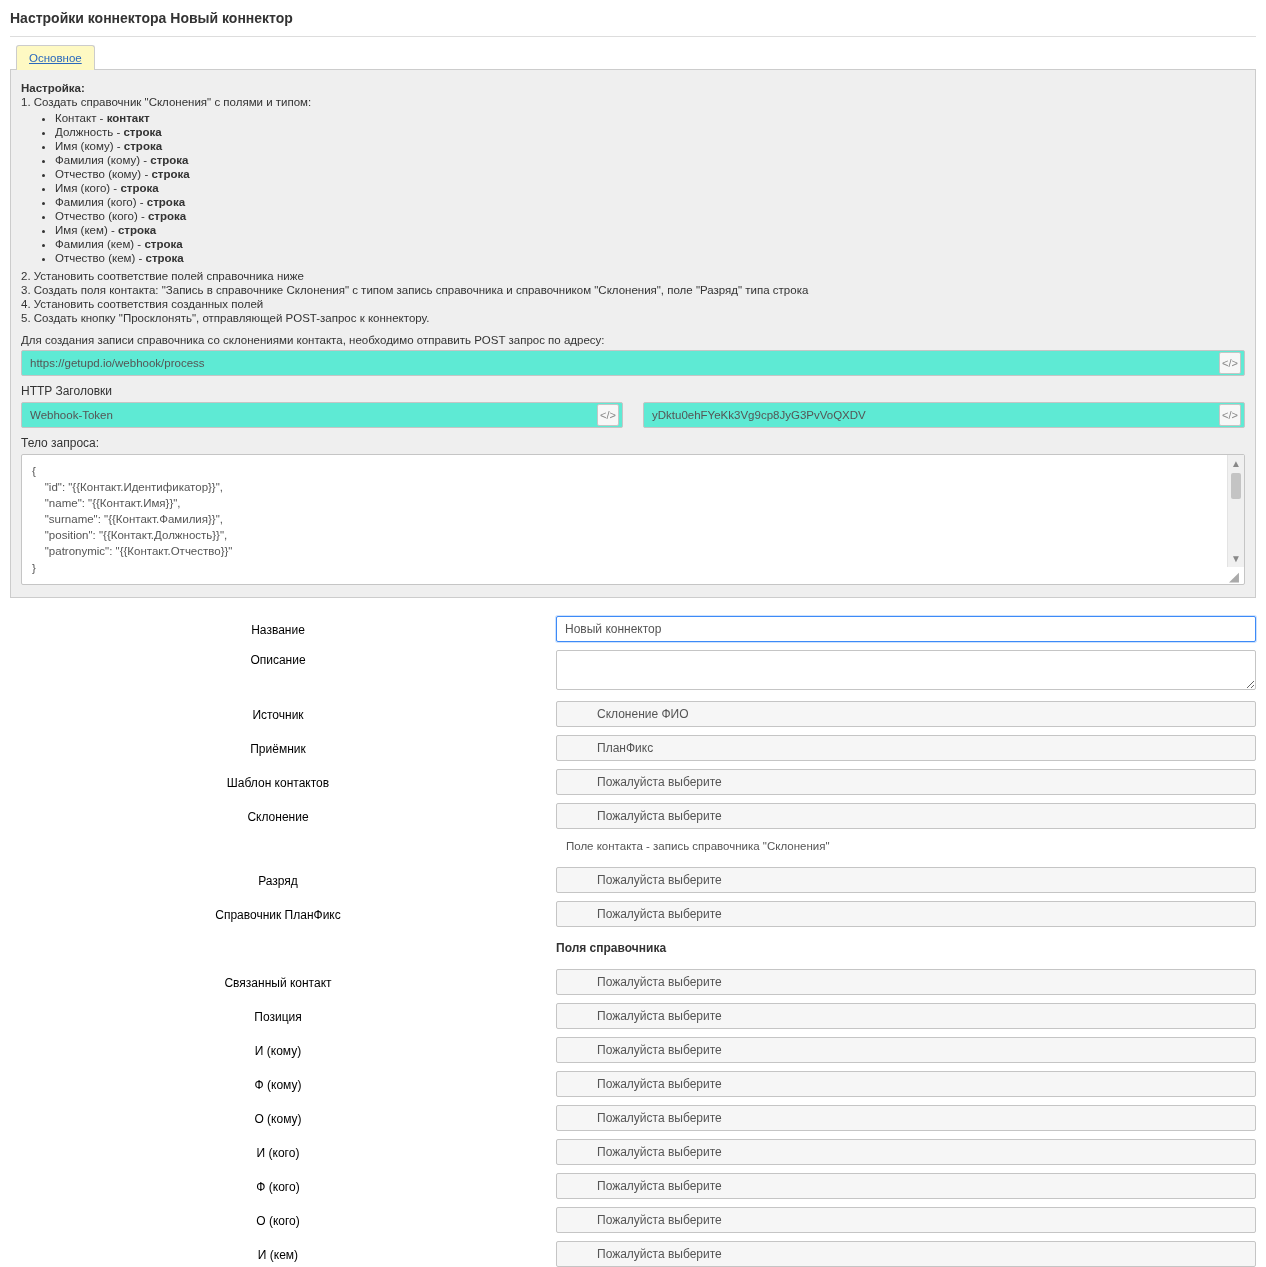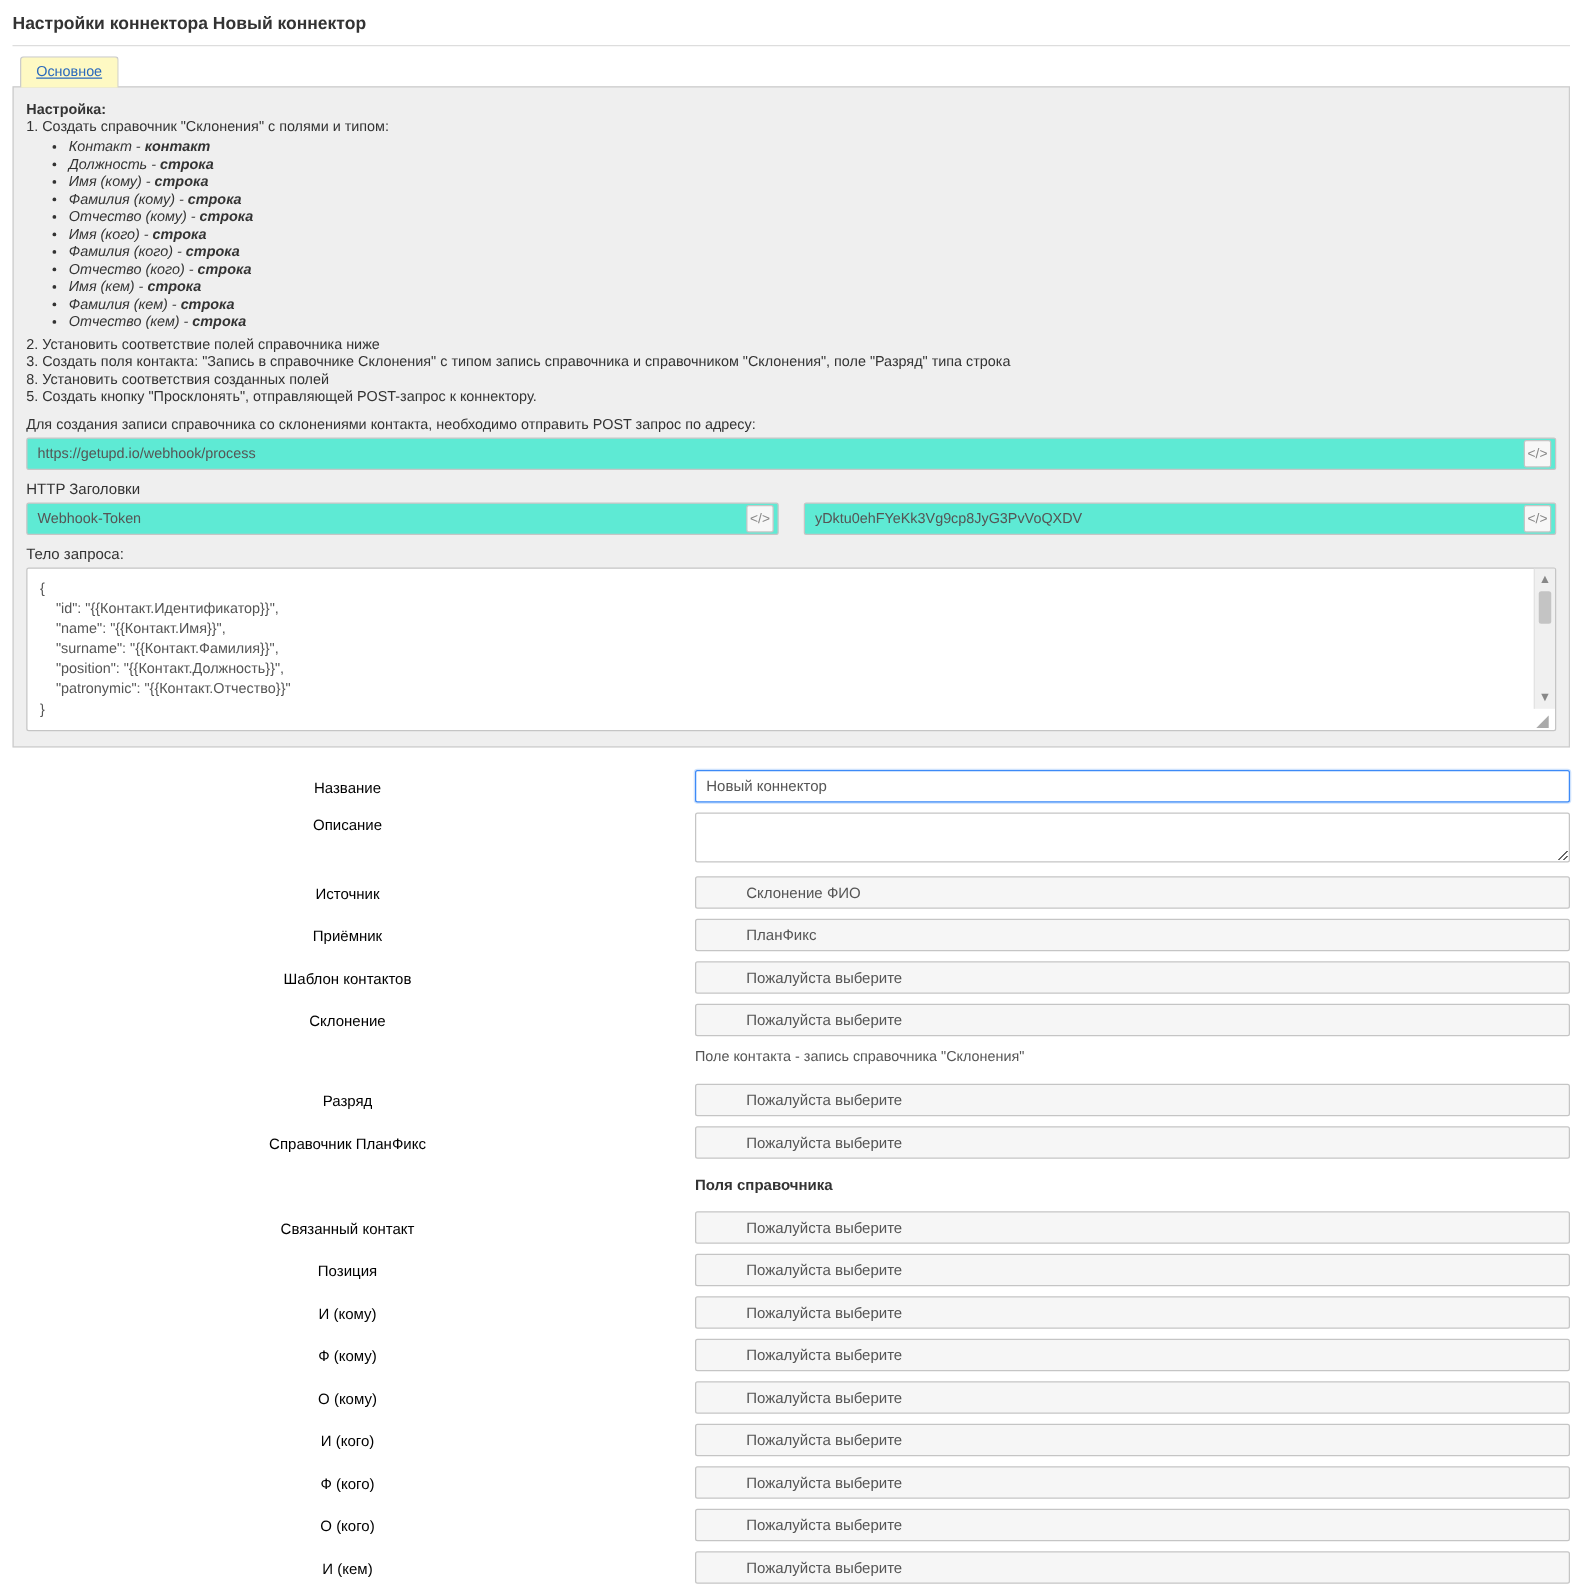--- a/index.html
+++ b/index.html
@@ -7,21 +7,21 @@
   .page { width: 1266px; padding: 6px 10px 20px 10px; }
   .page-title { font-size: 14px; font-weight: bold; padding: 4px 0 6px 0; }
   .hr-top { border: none; border-top: 1px solid #ddd; margin: 4px 0 8px 0; }
   .tabs { padding-left: 6px; }
   .tab { display: inline-block; padding: 6px 12px; border: 1px solid #ccc; border-bottom: none; border-radius: 3px 3px 0 0; background: #fef9c3; font-size: 11.5px; cursor: pointer; }
   .tab a { color: #2a69bd; text-decoration: underline; }
   .panel { background: #efefef; border: 1px solid #ccc; padding: 10px 10px 12px 10px; margin-top: -1px; }
   .panel b { font-weight: bold; text-align: right; }
   .panel .section-text { margin: 2px 0; font-size: 11.5px; }
   .panel ul { list-style: disc; padding-left: 34px; margin: 4px 0 6px 0; }
-  .panel ul li { margin: 2px 0; font-size: 11.5px; font-style: italic; }
+  .panel ul li { margin: 2px 0; font-size: 11.5px; }
   .field-box { position: relative; background: #5eead4; border: 1px solid #c5c5c5; border-radius: 2px; padding: 6px 34px 6px 8px; font-size: 11.5px; color: #555; margin: 4px 0; }
   .field-box .var-btn { position: absolute; right: 3px; top: 50%; transform: translateY(-50%); width: 22px; height: 22px; border: 1px solid #c5c5c5; background: #f7f7f7; border-radius: 2px; display: flex; align-items: center; justify-content: center; color: #888; cursor: pointer; font-size: 11px; }
   .header-grey { font-size: 12px; font-weight: normal; padding: 4px 0 0 0; }
   .two-col { display: flex; gap: 20px; }
   .two-col .c { flex: 1 1 0; }
   .textarea-wrap { position: relative; margin-top: 4px; }
   .textarea-box { background: #fff; border: 1px solid #c5c5c5; border-radius: 2px; padding: 8px 28px 8px 10px; font-family: inherit; font-size: 11.5px; color: #555; width: 100%; min-height: 100px; white-space: pre-wrap; resize: vertical; line-height: 1.4; }
   .textarea-wrap .scrollbar { position: absolute; right: 1px; top: 1px; bottom: 18px; width: 17px; background: #f0f0f0; border-left: 1px solid #e3e3e3; }
   .textarea-wrap .scrollbar .arrow { height: 16px; display:flex; align-items:center; justify-content:center; color:#888; cursor:pointer; font-size: 10px; }
   .textarea-wrap .scrollbar .thumb { background: #c4c4c4; border-radius: 2px; margin: 2px 3px; height: 26px; }
@@ -62,21 +62,21 @@
         <li>Отчество (кому) - <span class="li-bold">строка</span></li>
         <li>Имя (кого) - <span class="li-bold">строка</span></li>
         <li>Фамилия (кого) - <span class="li-bold">строка</span></li>
         <li>Отчество (кого) - <span class="li-bold">строка</span></li>
         <li>Имя (кем) - <span class="li-bold">строка</span></li>
         <li>Фамилия (кем) - <span class="li-bold">строка</span></li>
         <li>Отчество (кем) - <span class="li-bold">строка</span></li>
       </ul>
     <div class="section-text">2. Установить соответствие полей справочника ниже</div>
     <div class="section-text">3. Создать поля контакта: "Запись в справочнике Склонения" с типом запись справочника и справочником "Склонения", поле "Разряд" типа строка</div>
-    <div class="section-text">8. Установить соответствия созданных полей</div>
+    <div class="section-text">4. Установить соответствия созданных полей</div>
     <div class="section-text">5. Создать кнопку "Просклонять", отправляющей POST-запрос к коннектору.</div>
     <div class="section-text" style="margin-top:10px;">Для создания записи справочника со склонениями контакта, необходимо отправить POST запрос по адресу:</div>
 
     <div class="field-box">
       <span>https://getupd.io/webhook/process</span>
       <div class="var-btn">&lt;/&gt;</div>
     </div>
 
     <div class="header-grey">HTTP Заголовки</div>
     <div class="two-col">
@@ -139,21 +139,21 @@
       <div class="form-control">
           <div class="select">Пожалуйста выберите</div>
         </div>
     </div>
     <div class="form-row">
       <div class="form-label">Склонение</div>
       <div class="form-control">
           <div class="select">Пожалуйста выберите</div>
         </div>
     </div>
-    <div class="form-row" style="margin-top:-4px;">
+    <div class="form-row" style="margin-top:-4px;gap:10px;">
       <div class="form-label"></div>
       <div class="form-control">
           <div class="hint">Поле контакта - запись справочника "Склонения"</div>
         </div>
     </div>
     <div class="form-row">
       <div class="form-label">Разряд</div>
       <div class="form-control">
           <div class="select">Пожалуйста выберите</div>
         </div>

